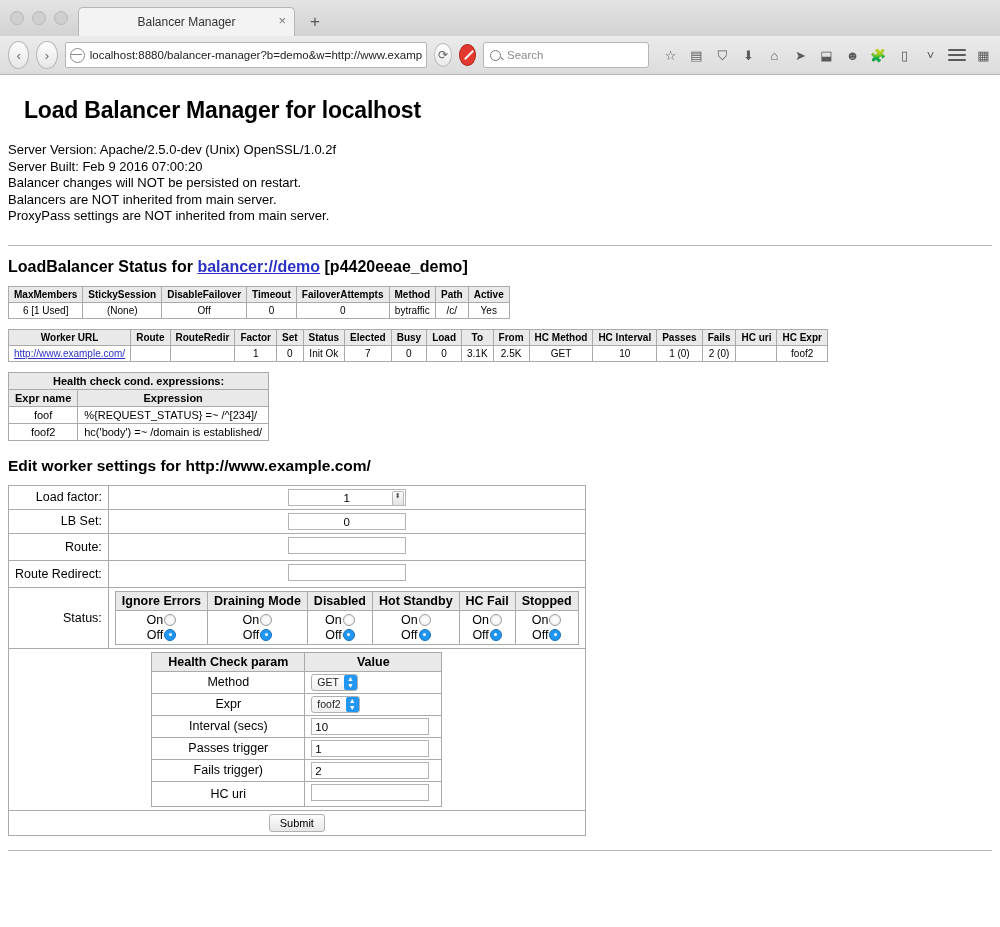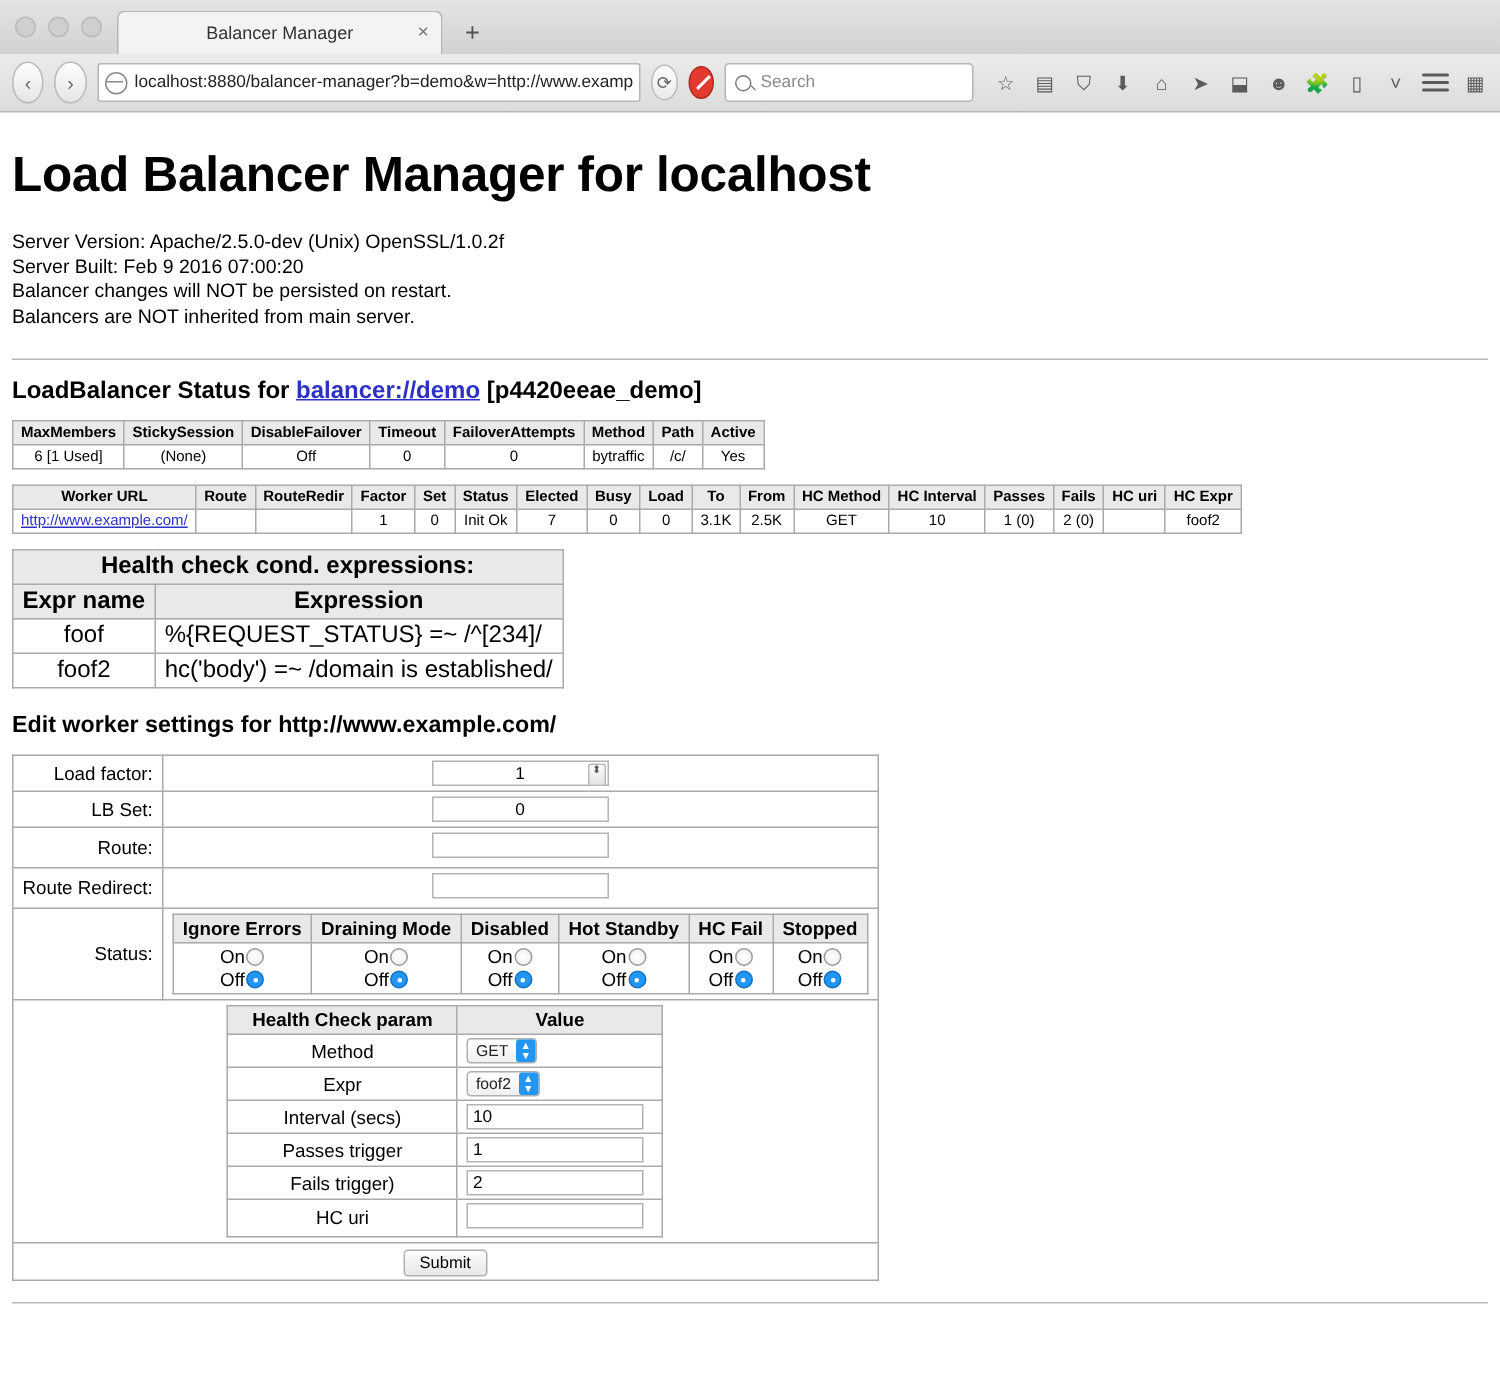--- a/index.html
+++ b/index.html
@@ -195,22 +195,22 @@
     display: block; height: 2px; background: #5a5a5a; border-radius: 1px;
   }
 
   
   .page {
     padding: 14px 8px 0 8px;
     color: #000;
     font-size: 13px;
   }
   h1.page-title {
-    font-size: 33px;
-    margin: 8px 0 18px 0;
+    font-size: 23px;
+    margin: 8px 0 18px 16px;
     font-weight: bold;
     letter-spacing: -0.2px;
   }
   .meta-lines {
     line-height: 16.5px;
     font-size: 13px;
     margin-bottom: 20px;
   }
   hr.rule {
     border: none;
@@ -243,21 +243,21 @@
     font-weight: bold;
   }
   table.grid td.link a {
     color: #2b32c4;
     text-decoration: underline;
   }
   table.grid td.left { text-align: left; }
 
   table.hc {
     border-collapse: collapse;
-    font-size: 16px;
+    font-size: 11px;
   }
   table.hc th, table.hc td {
     border: 1px solid #aaaaaa;
     padding: 2px 6px;
   }
   table.hc th { background: #e9e9e9; font-weight: bold; text-align: center; }
   table.hc td.name { text-align: center; }
   table.hc td.expr { text-align: left; }
 
   h3.edit-title {
@@ -470,20 +470,21 @@
 
 <div class="page">
 
   <h1 class="page-title">Load Balancer Manager for localhost</h1>
 
   <div class="meta-lines">
     <div>Server Version: Apache/2.5.0-dev (Unix) OpenSSL/1.0.2f</div>
     <div>Server Built: Feb 9 2016 07:00:20</div>
     <div>Balancer changes will NOT be persisted on restart.</div>
     <div>Balancers are NOT inherited from main server.</div>
+    <div>ProxyPass settings are NOT inherited from main server.</div>
   </div>
 
   <hr class="rule">
 
   <h3 class="section">
     <span>LoadBalancer Status for </span><a href="#">balancer://demo</a><span> [p4420eeae_demo]</span>
   </h3>
 
   <table class="grid">
     <thead>

